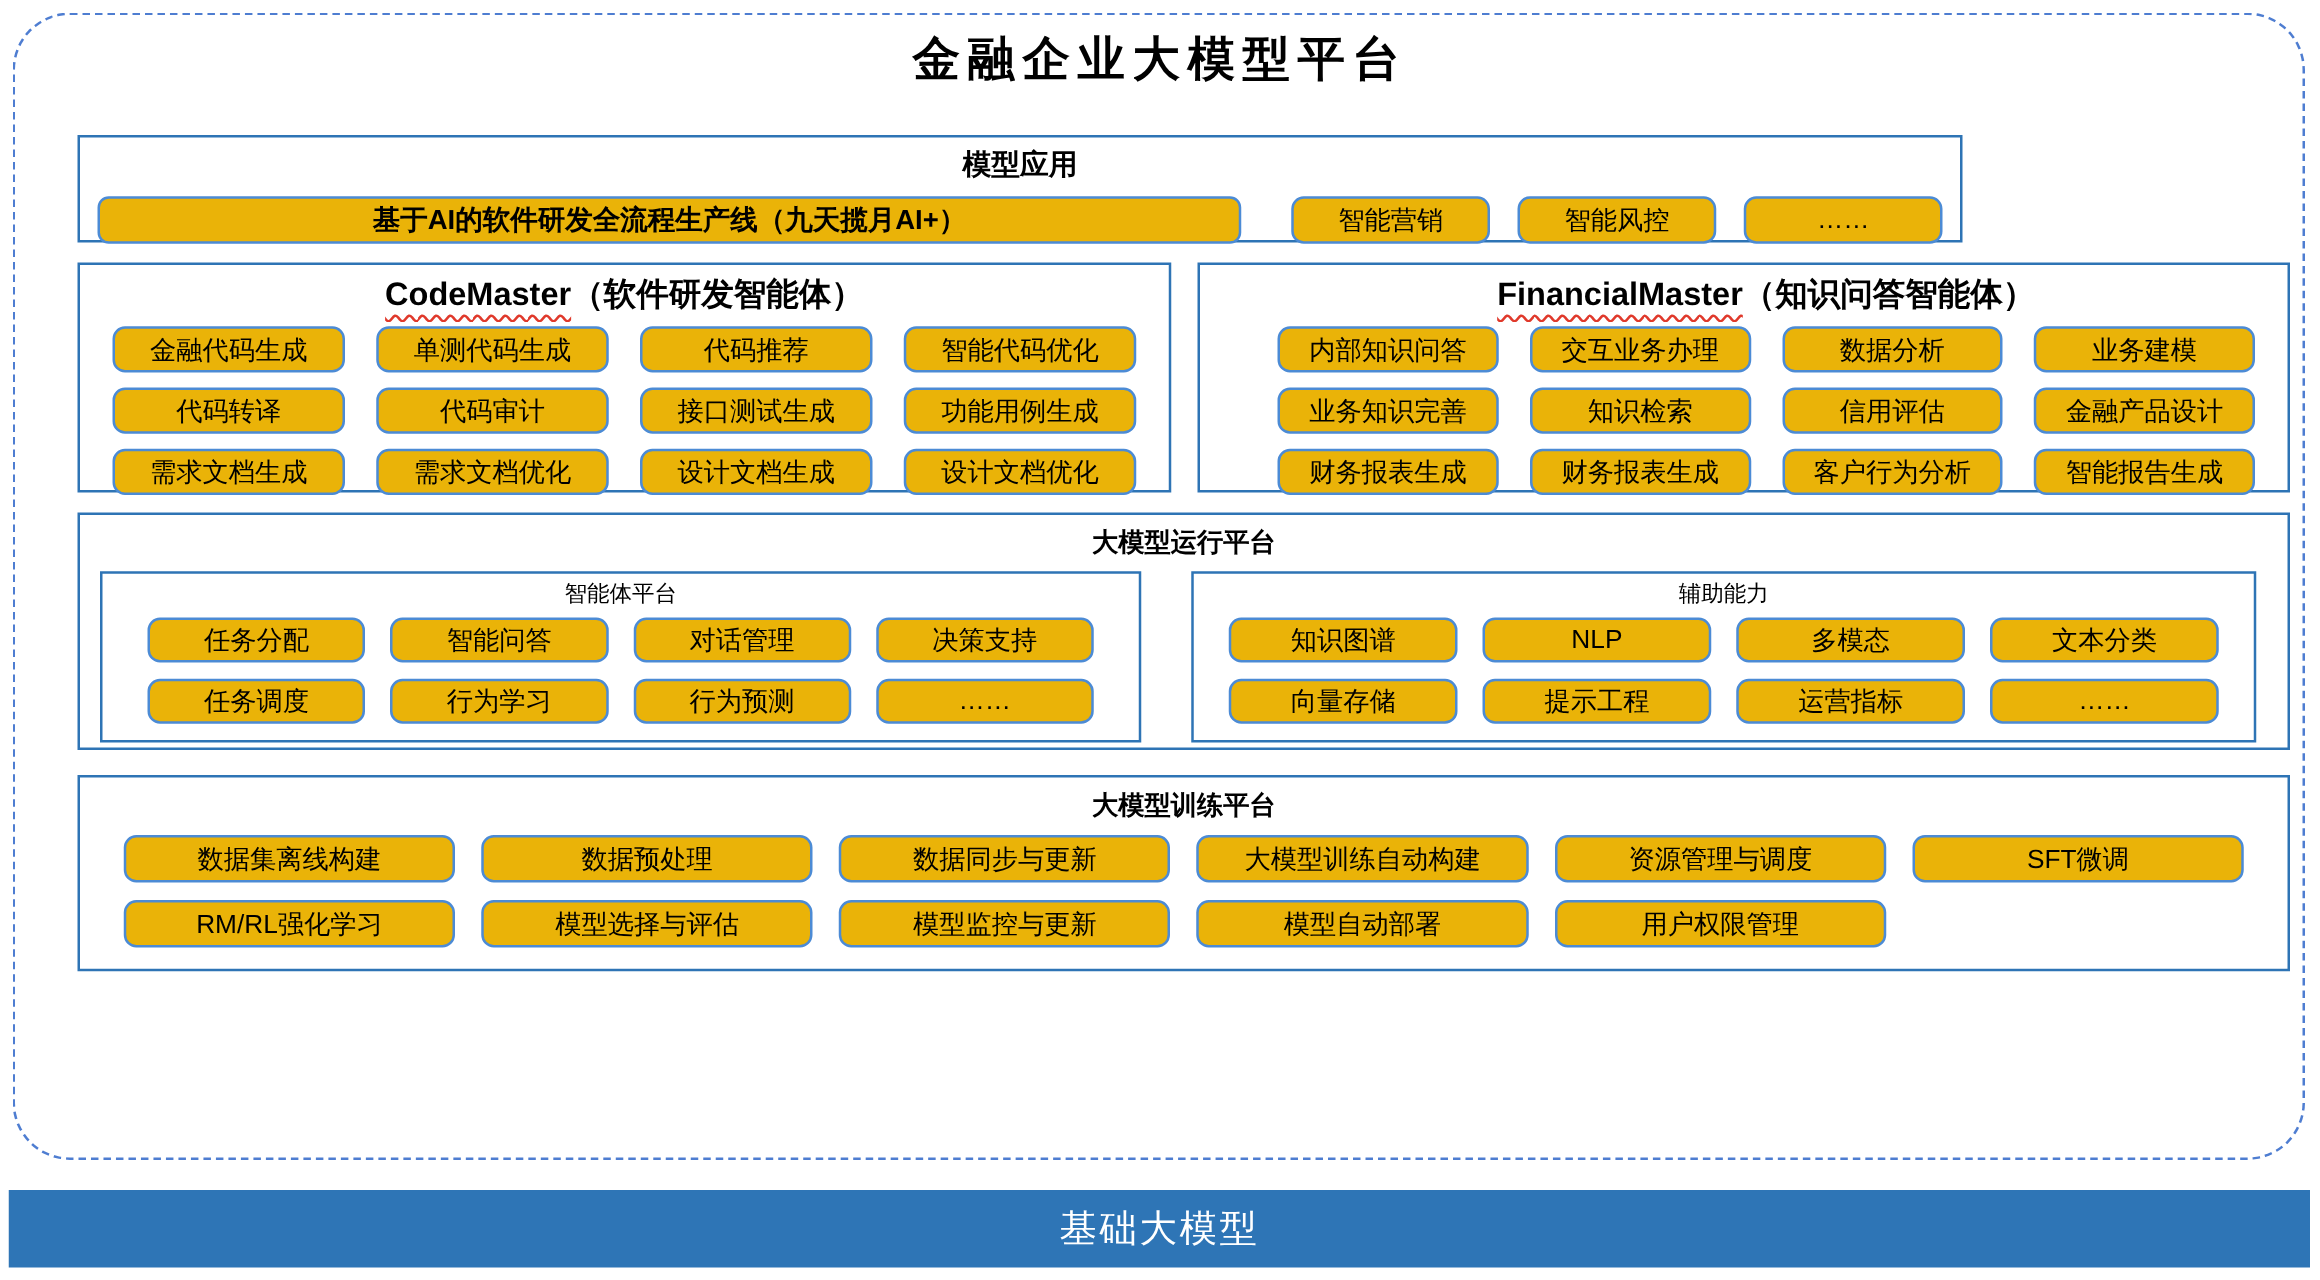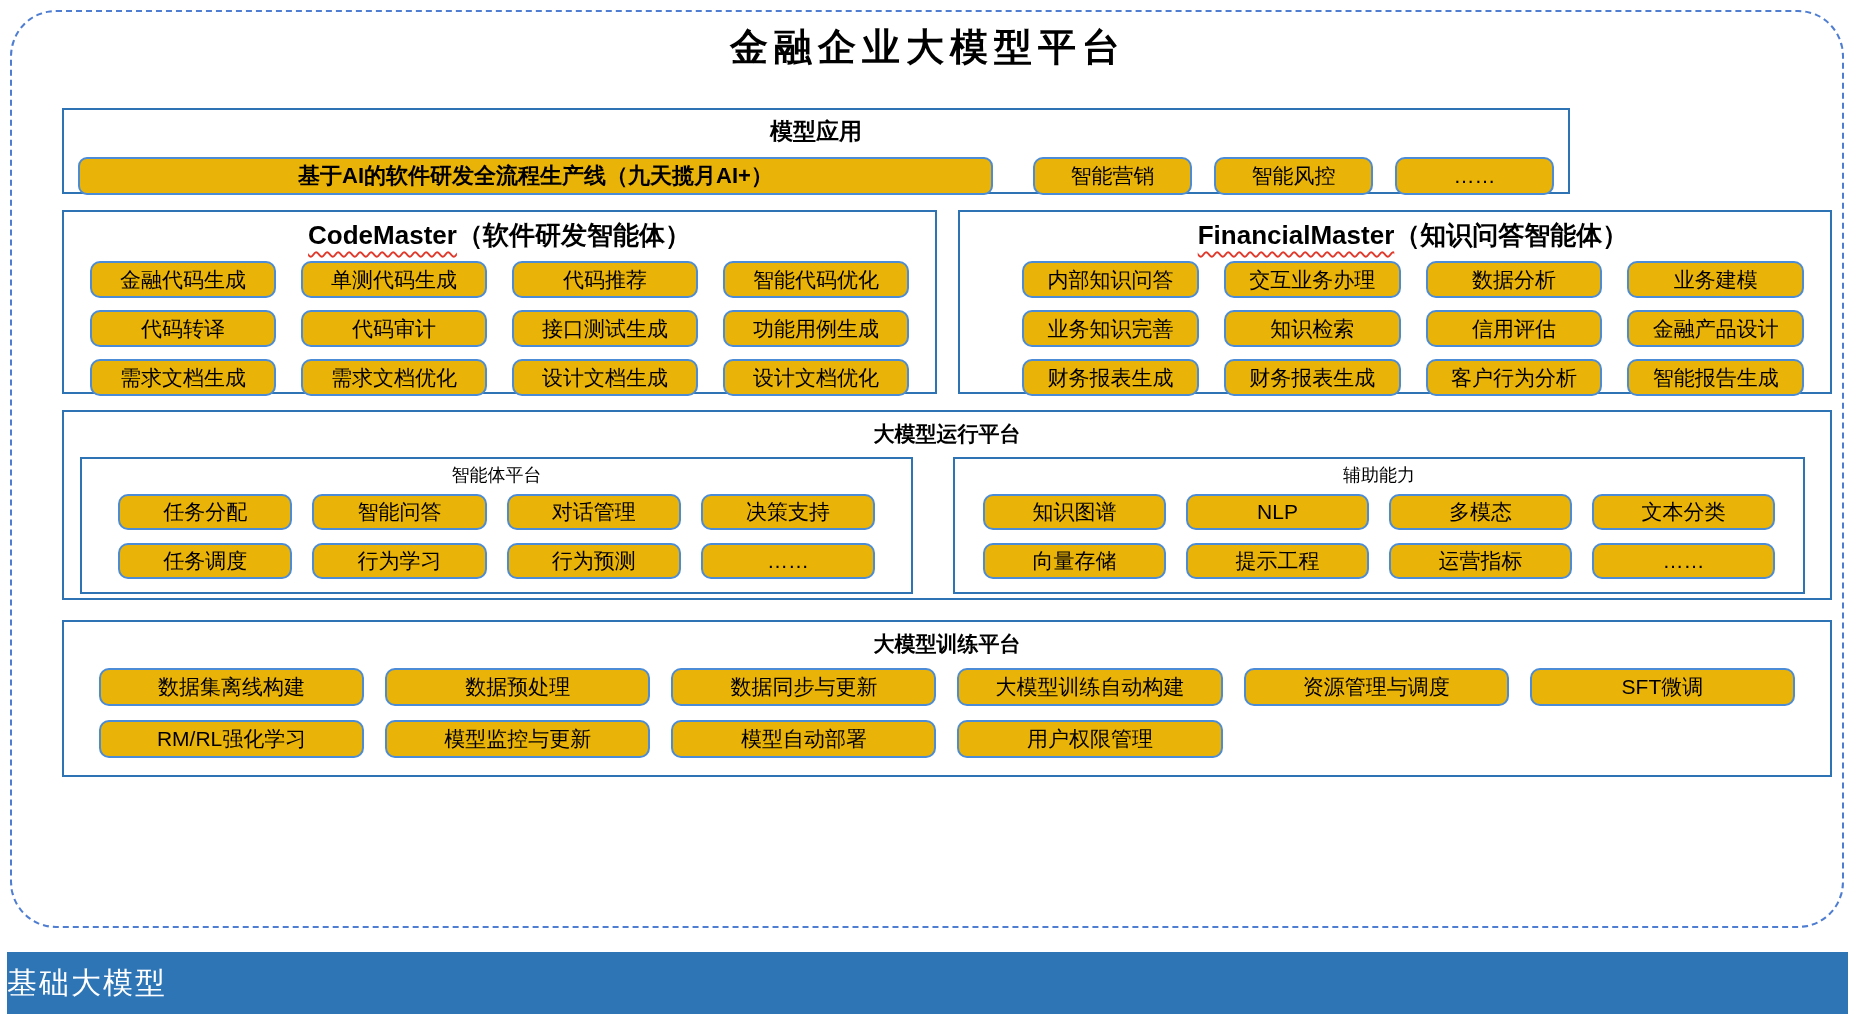--- a/index.html
+++ b/index.html
@@ -70,21 +70,21 @@
   #sec-training{left:62px;top:620px;width:1770px;height:157px;}
   .grid6x2{
     display:grid;grid-template-columns:repeat(6,1fr);
     gap:14px 21px;margin:10px 35px 0;
   }
   .grid6x2 .itembox{height:38px;}
   
   .foundation-bar{
     position:absolute;left:7px;top:952px;width:1841px;height:62px;
     background:var(--foundation-bg);color:#fff;font-size:30px;
-    display:flex;align-items:center;letter-spacing:2px;
+    display:flex;align-items:center;justify-content:center;letter-spacing:2px;
   }
 </style>
 </head>
 <body>
 
 <div class="outer-dashed"></div>
 
 <div class="diagram-title">金融企业大模型平台</div>
 
 <div class="section" id="sec-apps">
@@ -168,20 +168,21 @@
 <div class="section" id="sec-training">
   <div class="sec-label big">大模型训练平台</div>
   <div class="grid6x2">
     <div class="itembox">数据集离线构建</div>
     <div class="itembox">数据预处理</div>
     <div class="itembox">数据同步与更新</div>
     <div class="itembox">大模型训练自动构建</div>
     <div class="itembox">资源管理与调度</div>
     <div class="itembox">SFT微调</div>
     <div class="itembox">RM/RL强化学习</div>
+    <div class="itembox">模型选择与评估</div>
     <div class="itembox">模型监控与更新</div>
     <div class="itembox">模型自动部署</div>
     <div class="itembox">用户权限管理</div>
   </div>
 </div>
 
 <div class="foundation-bar">
   <span>基础大模型</span>
 </div>
 

